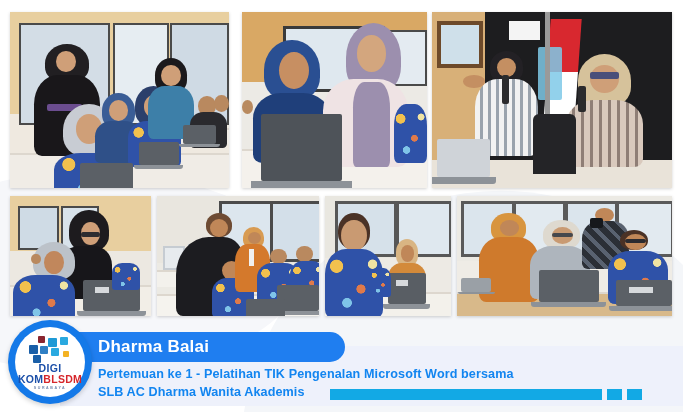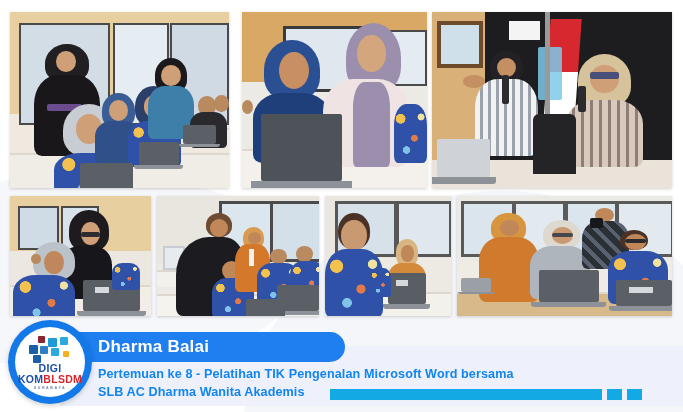--- a/index.html
+++ b/index.html
@@ -315,21 +315,21 @@
     </div>
   </div>
 
   <div class="banner">
     <div class="band-light"></div>
     <div class="band-blue"></div>
 
     <div class="kabar">Dharma Balai</div>
 
     <div class="subtitle">
-      <div>Pertemuan ke 8 - Pelatihan TIK Pengenalan Microsoft Word bersama</div>
+      <div>Pertemuan ke 1 - Pelatihan TIK Pengenalan Microsoft Word bersama</div>
       <div>SLB AC Dharma Wanita Akademis</div>
     </div>
 
     <div class="accent">
       <div class="seg-long"></div>
       <div class="seg-sm"></div>
       <div class="seg-sm"></div>
     </div>
   </div>
 

